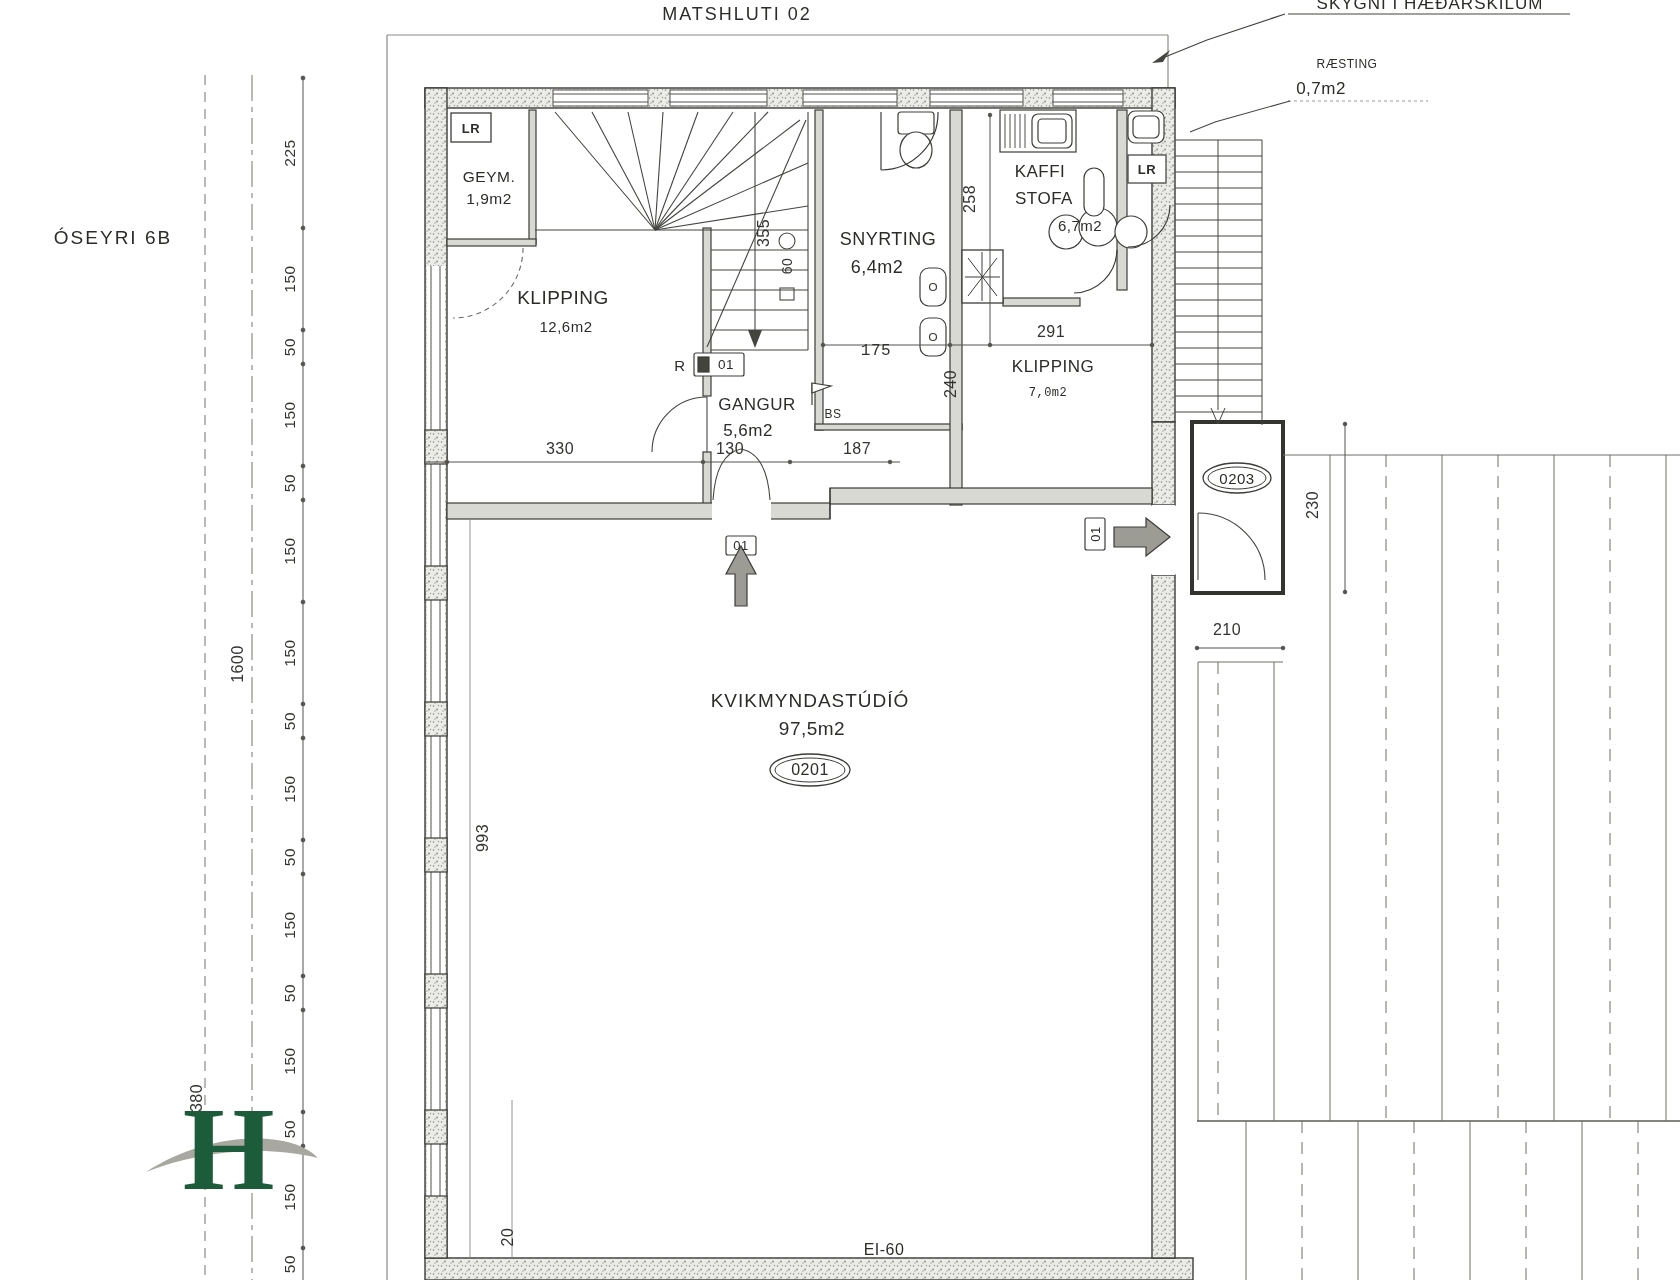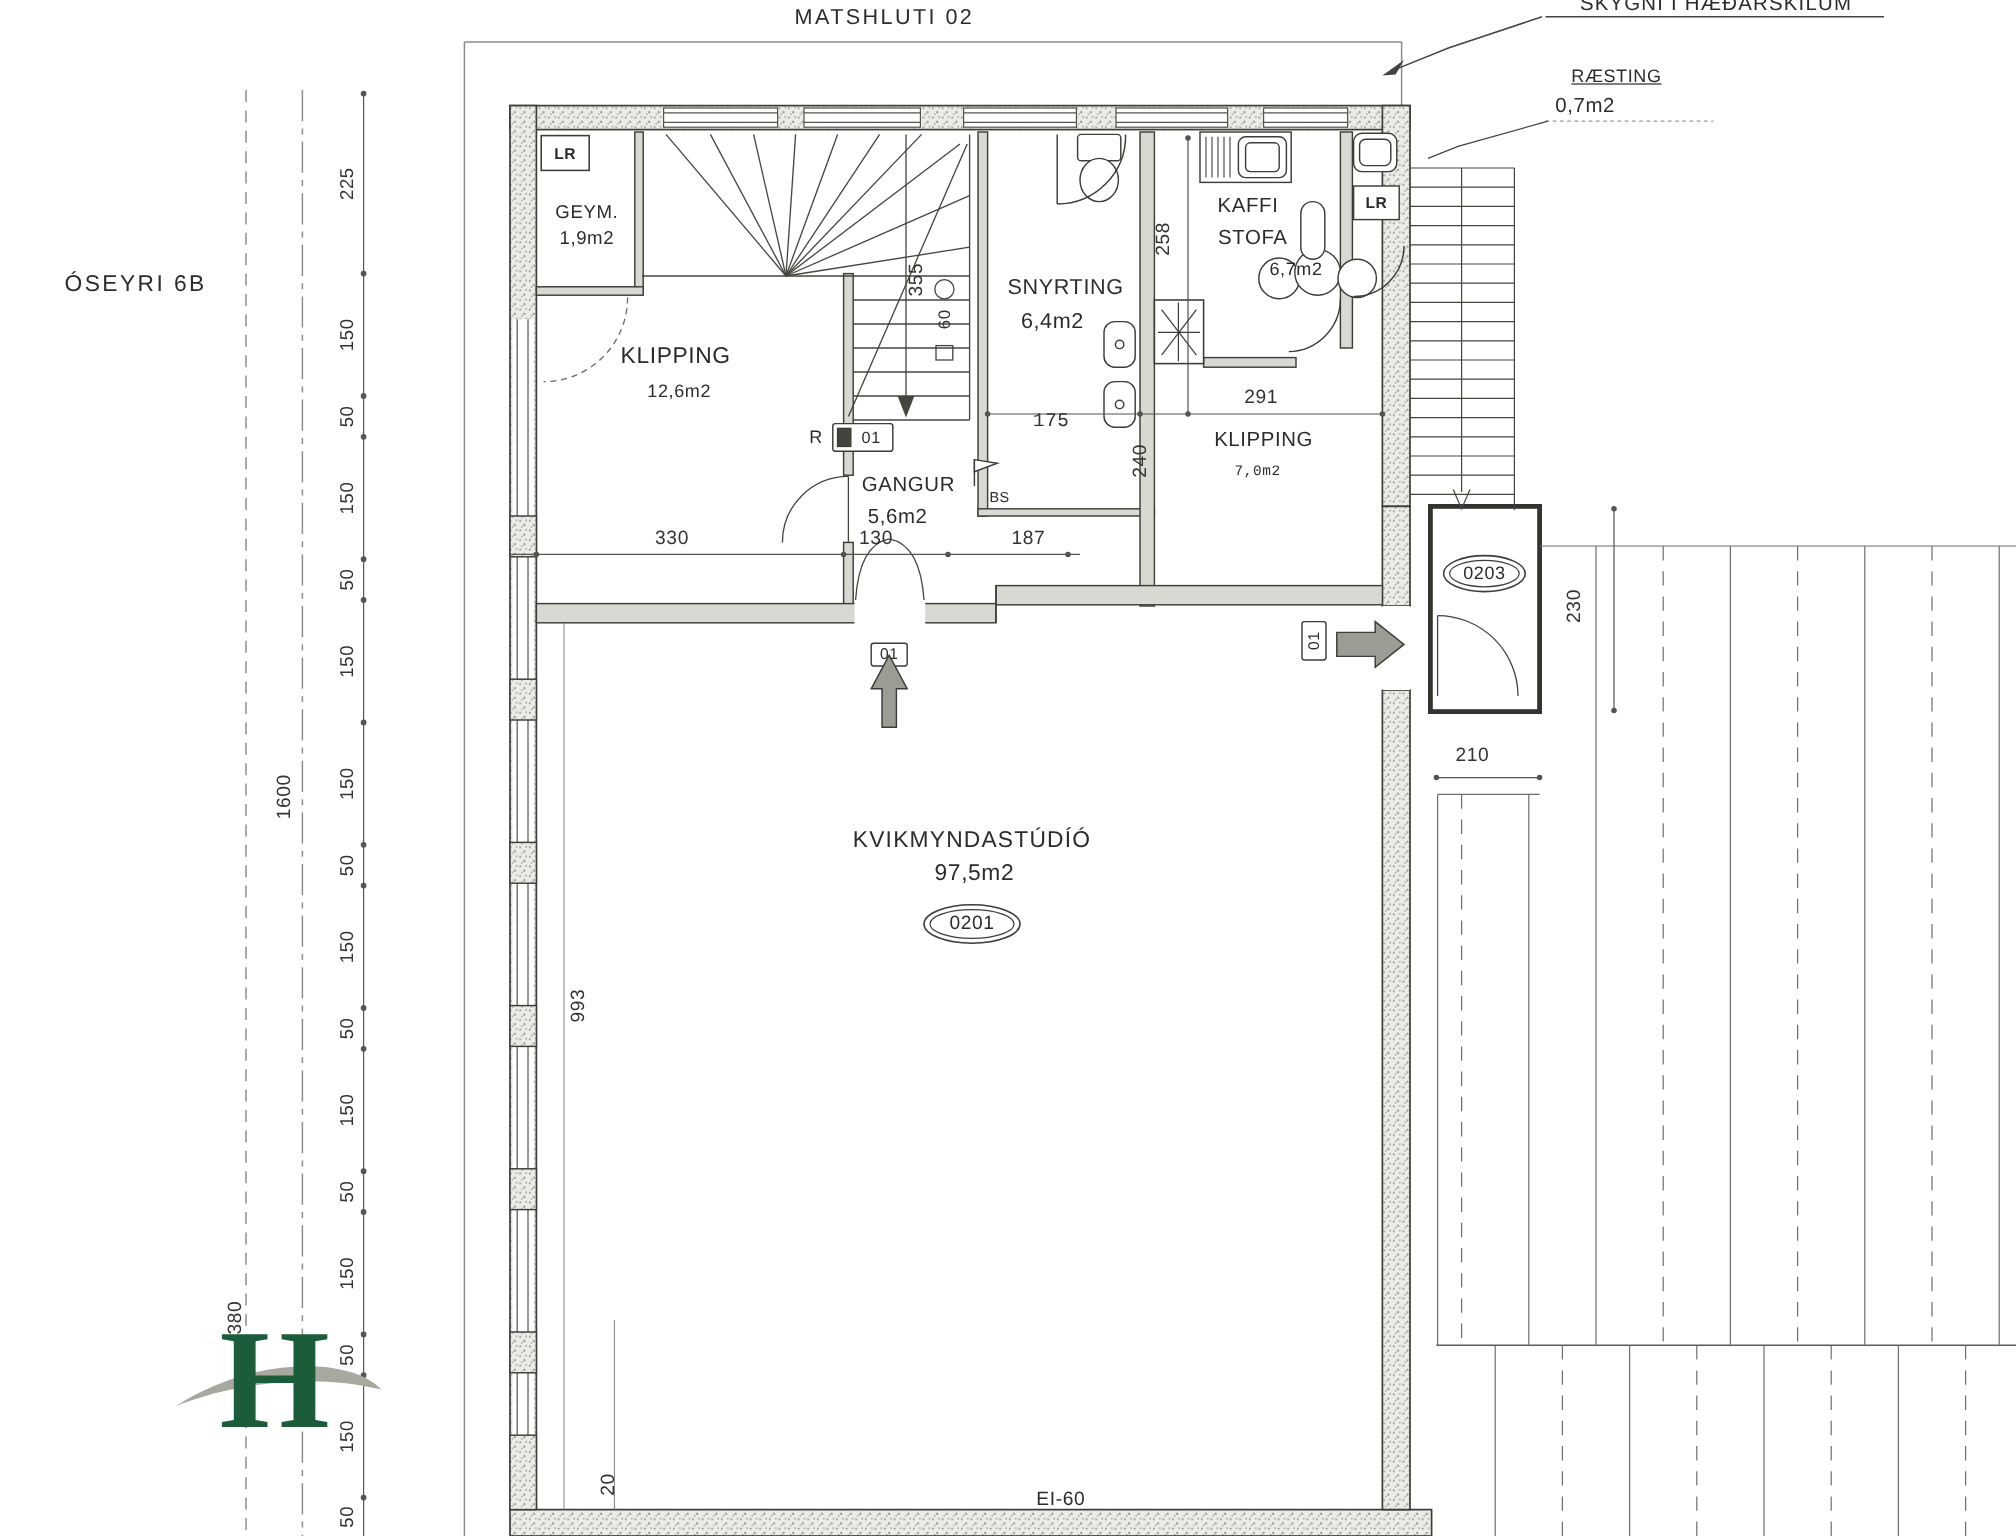--- a/index.html
+++ b/index.html
@@ -309,21 +309,21 @@
   <g stroke="#3c3c38" stroke-width="1.2" fill="#ffffff">
     <line x1="812" y1="405" x2="812" y2="383"></line>
     <polygon points="812,383 831,386 812,393"></polygon>
   </g>
 
   <path d="M146,1172 C210,1130 292,1130 318,1158 C262,1144 196,1152 146,1172 Z" fill="#a8a8a0"></path>
 </svg>
 
   <div class="lbl" style="left:737px;top:14px;font-size:18px;letter-spacing:2px;">MATSHLUTI 02</div>
   <div class="lbl" style="left:1430px;top:3px;font-size:17px;letter-spacing:1px;">SKYGNI Í HÆÐARSKILUM</div>
-  <div class="lbl" style="left:1347px;top:64px;font-size:15px;text-decoration:underline;">RÆSTING</div>
+  <div class="lbl" style="left:1347px;top:64px;font-size:12px;">RÆSTING</div>
   <div class="lbl" style="left:1321px;top:88px;font-size:17px;">0,7m2</div>
   <div class="lbl" style="left:113px;top:237px;font-size:19px;letter-spacing:2px;">ÓSEYRI 6B</div>
 
   <div class="lbl" style="left:489px;top:177px;font-size:15.5px;">GEYM.</div>
   <div class="lbl" style="left:489px;top:199px;font-size:15.5px;">1,9m2</div>
   <div class="lbl" style="left:563px;top:297px;font-size:19px;">KLIPPING</div>
   <div class="lbl" style="left:566px;top:326px;font-size:15px;">12,6m2</div>
   <div class="lbl" style="left:888px;top:239px;font-size:18px;">SNYRTING</div>
   <div class="lbl" style="left:877px;top:267px;font-size:18px;">6,4m2</div>
   <div class="lbl" style="left:1040px;top:171px;font-size:17px;">KAFFI</div>

